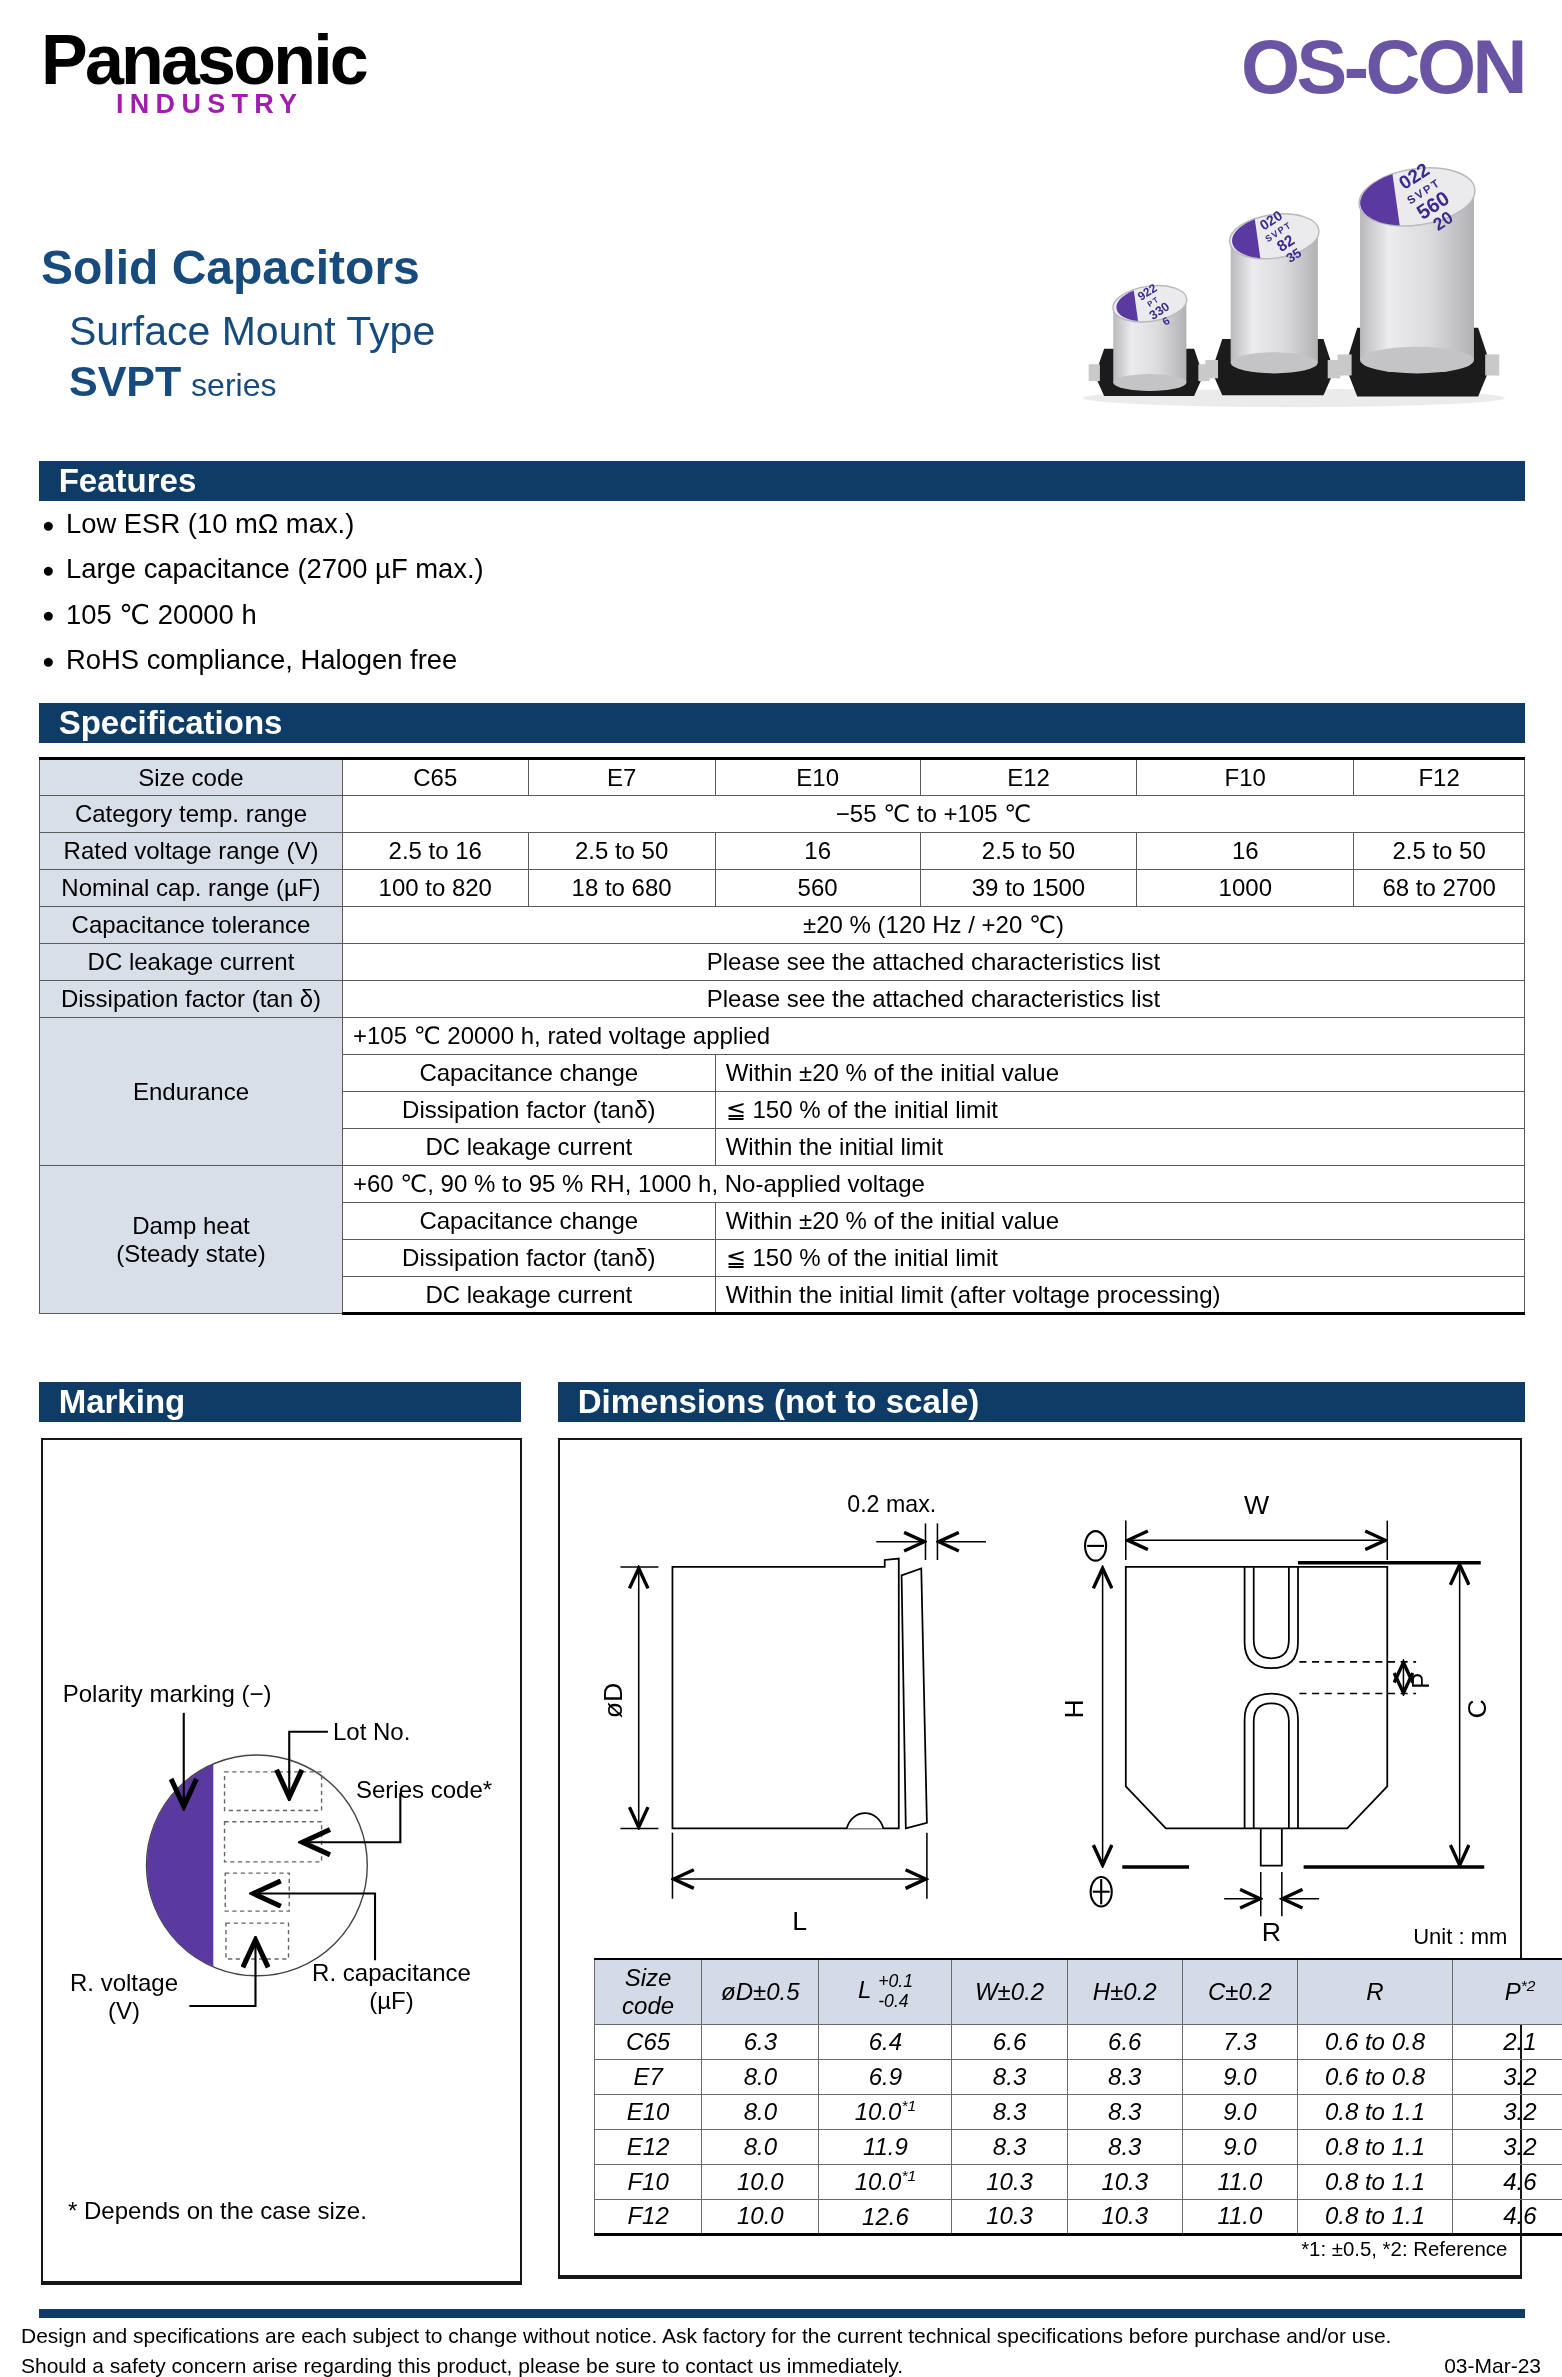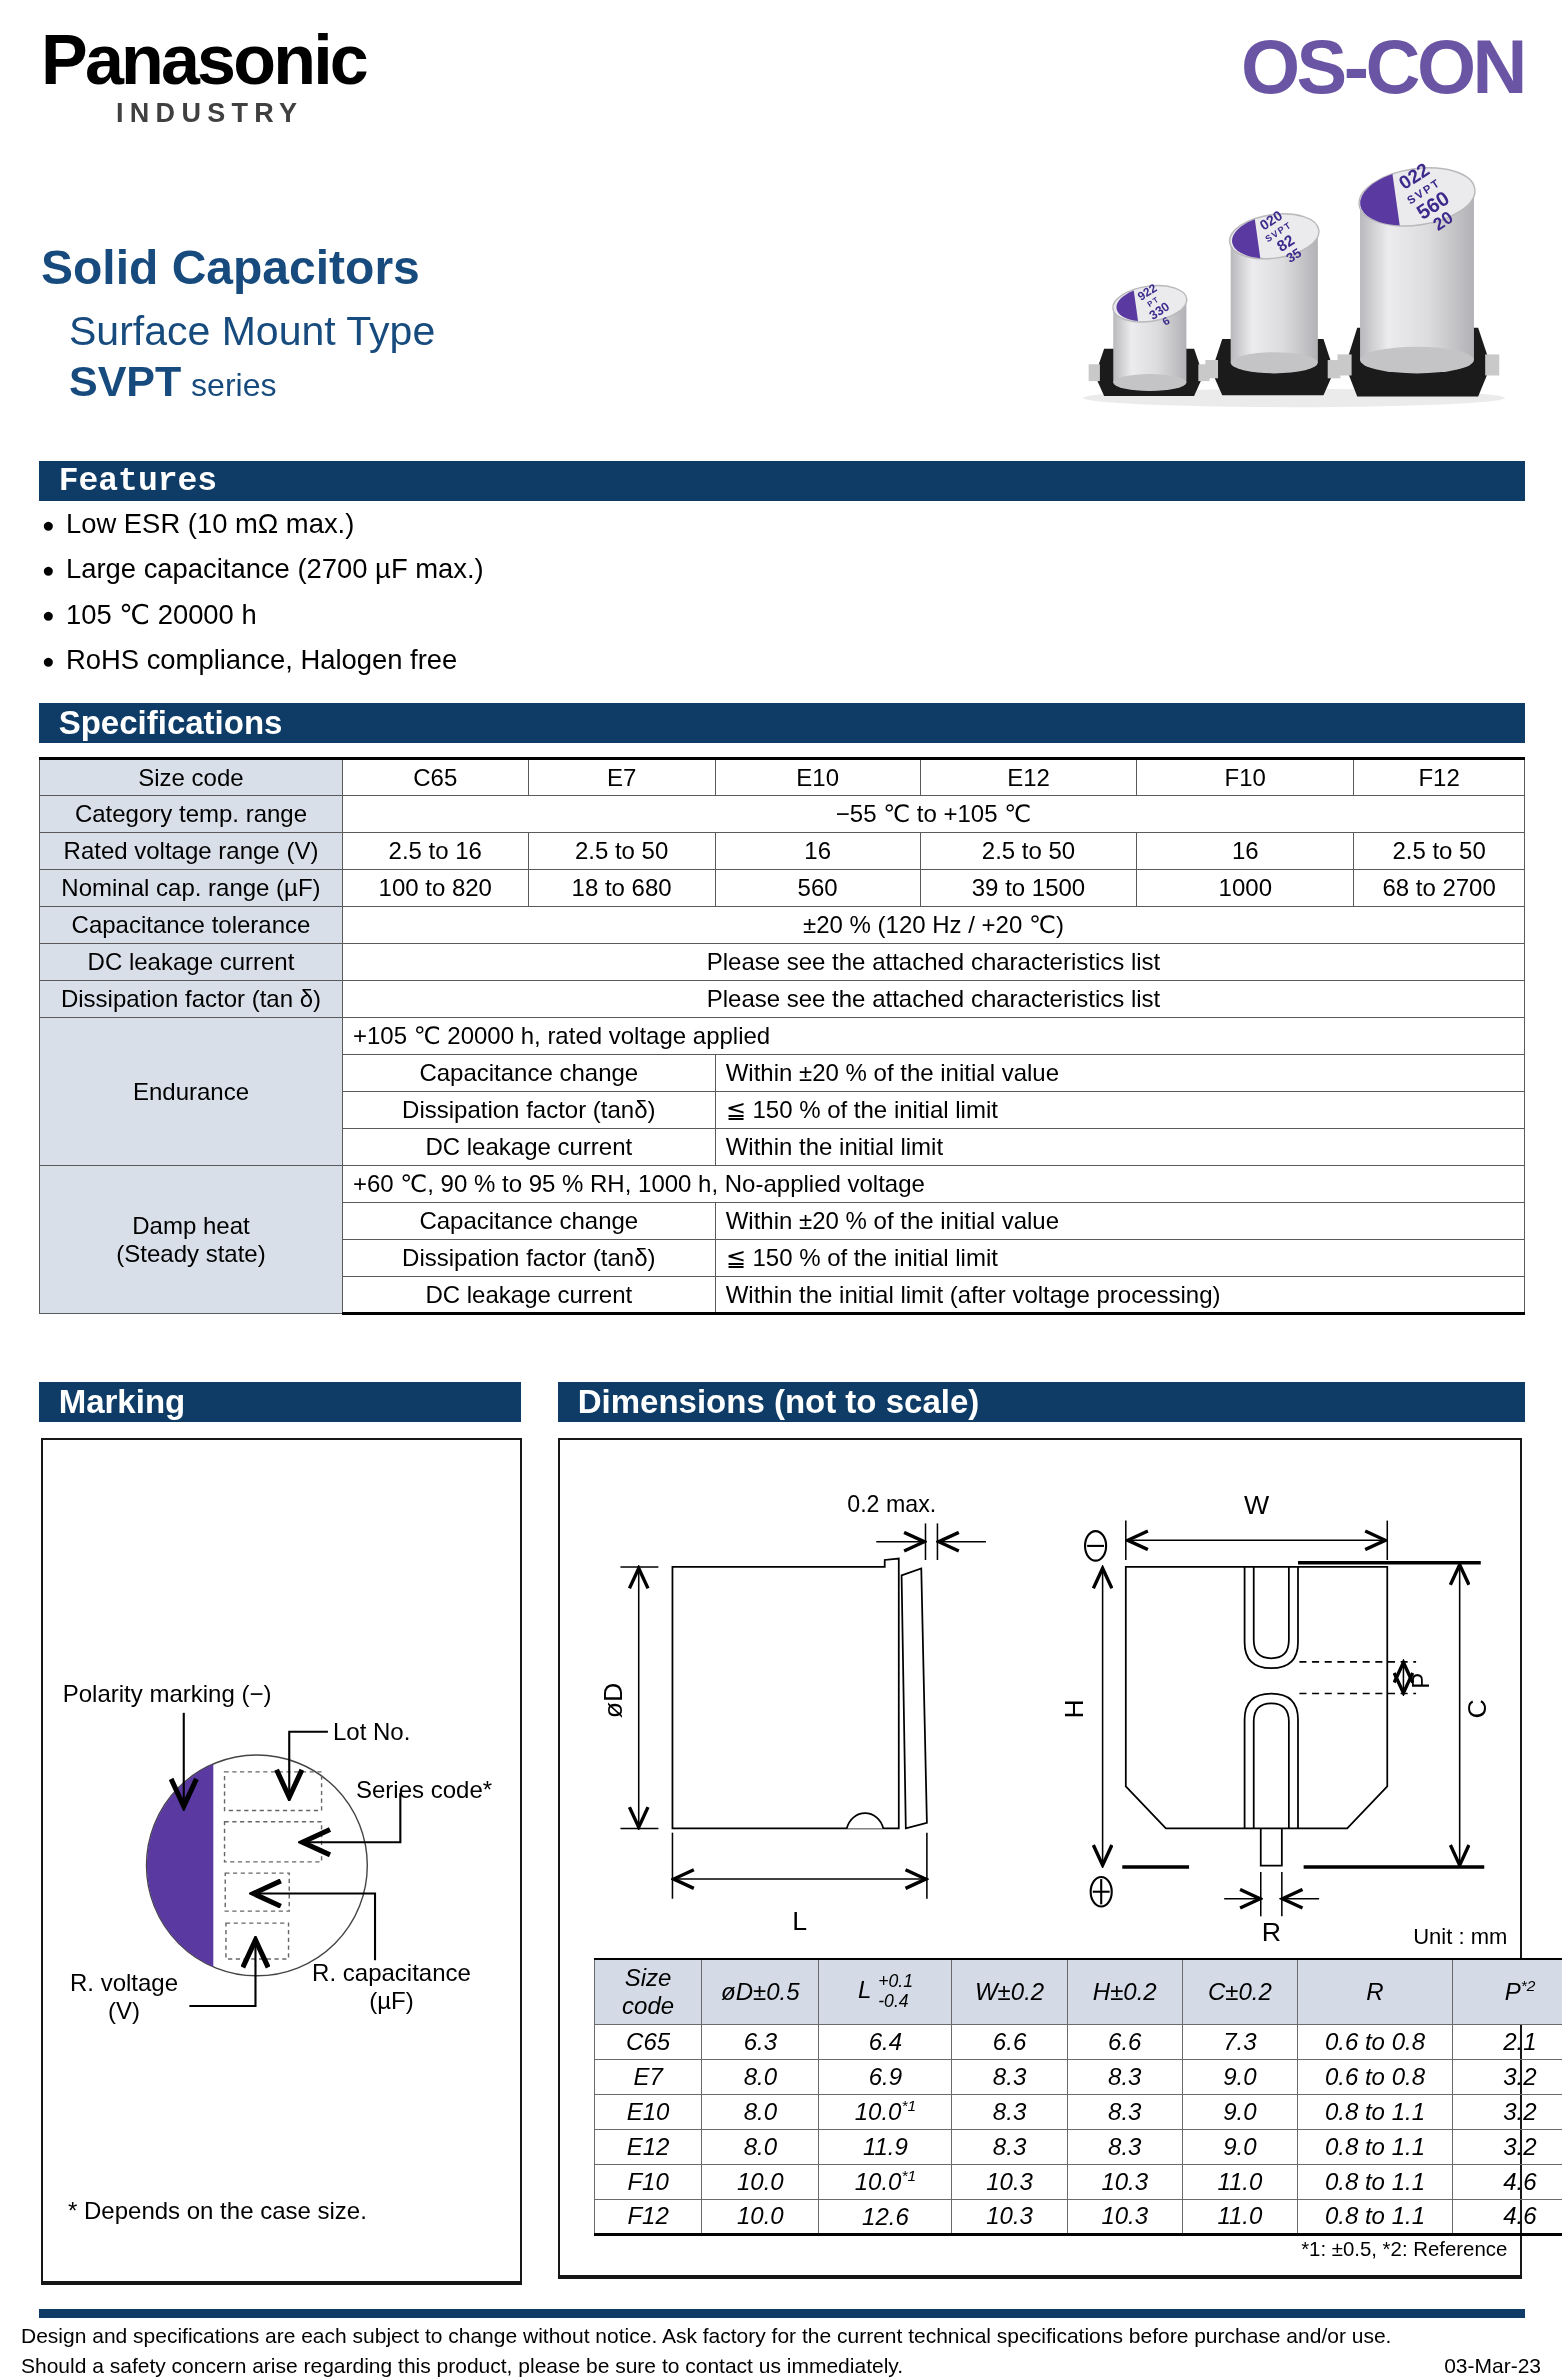--- a/index.html
+++ b/index.html
@@ -1,21 +1,21 @@
 <!DOCTYPE html>
 <html style="font-size:11.3px"><head>
 <meta charset="utf-8">
 <style>
   html,body{margin:0;padding:0;background:#fff;}
   #page{position:relative;width:1562px;height:2377px;background:#ffffff;
         font-family:"Liberation Sans","DejaVu Sans",sans-serif;color:#000;overflow:hidden;}
   .abs{position:absolute;}
   
   .brand{left:41px;top:19.7px;font-size:70px;font-weight:700;letter-spacing:-2.8px;color:#000;}
-  .brand-sub{left:116px;top:98px;font-size:27px;font-weight:700;letter-spacing:6.3px;color:#404040;}
+  .brand-sub{left:116px;top:89px;font-size:27px;font-weight:700;letter-spacing:6.3px;color:#a21caf;}
   .oscon{right:38px;top:22.5px;font-size:76px;font-weight:800;letter-spacing:-3.5px;color:#6a55a4;}
   
   .t1{left:41px;top:169px;font-size:48px;font-weight:700;color:#174b7e;}
   .t2{left:41px;top:240px;font-size:48px;font-weight:700;color:#174b7e;}
   .t3{left:69px;top:308px;font-size:41px;font-weight:400;color:#174b7e;}
   .t4{left:69px;top:357px;color:#174b7e;}
   .t4 .svpt{font-size:43px;font-weight:700;}
   .t4 .ser{font-size:32px;font-weight:400;margin-left:9.8px;}
   
   .bar{height:40px;background:#0e3c66;color:#fff;font-size:33px;font-weight:700;
@@ -130,21 +130,21 @@
       </g>
       <g transform="rotate(-33 112 264)" fill="#3e2a8c" font-weight="700" text-anchor="middle">
         <text x="112" y="250" font-size="17">922</text>
         <text x="112" y="264" font-size="11" letter-spacing="2">PT</text>
         <text x="112" y="282" font-size="18">330</text>
         <text x="112" y="299" font-size="16">6</text>
       </g>
     </g>
   </svg>
 
-  <div class="abs bar" style="left:39px;top:461px;width:1486px;font-family:Liberation Mono, monospace;">
+  <div class="abs bar" style="left:39px;top:461px;width:1486px;">
     <span>Features</span>
   </div>
   <div class="abs feat">
     <div class="item">
         <span class="dot">●</span>
         <span>Low ESR (10 mΩ max.)</span>
       </div>
     <div class="item">
         <span class="dot">●</span>
         <span>Large capacitance (2700 µF max.)</span>

